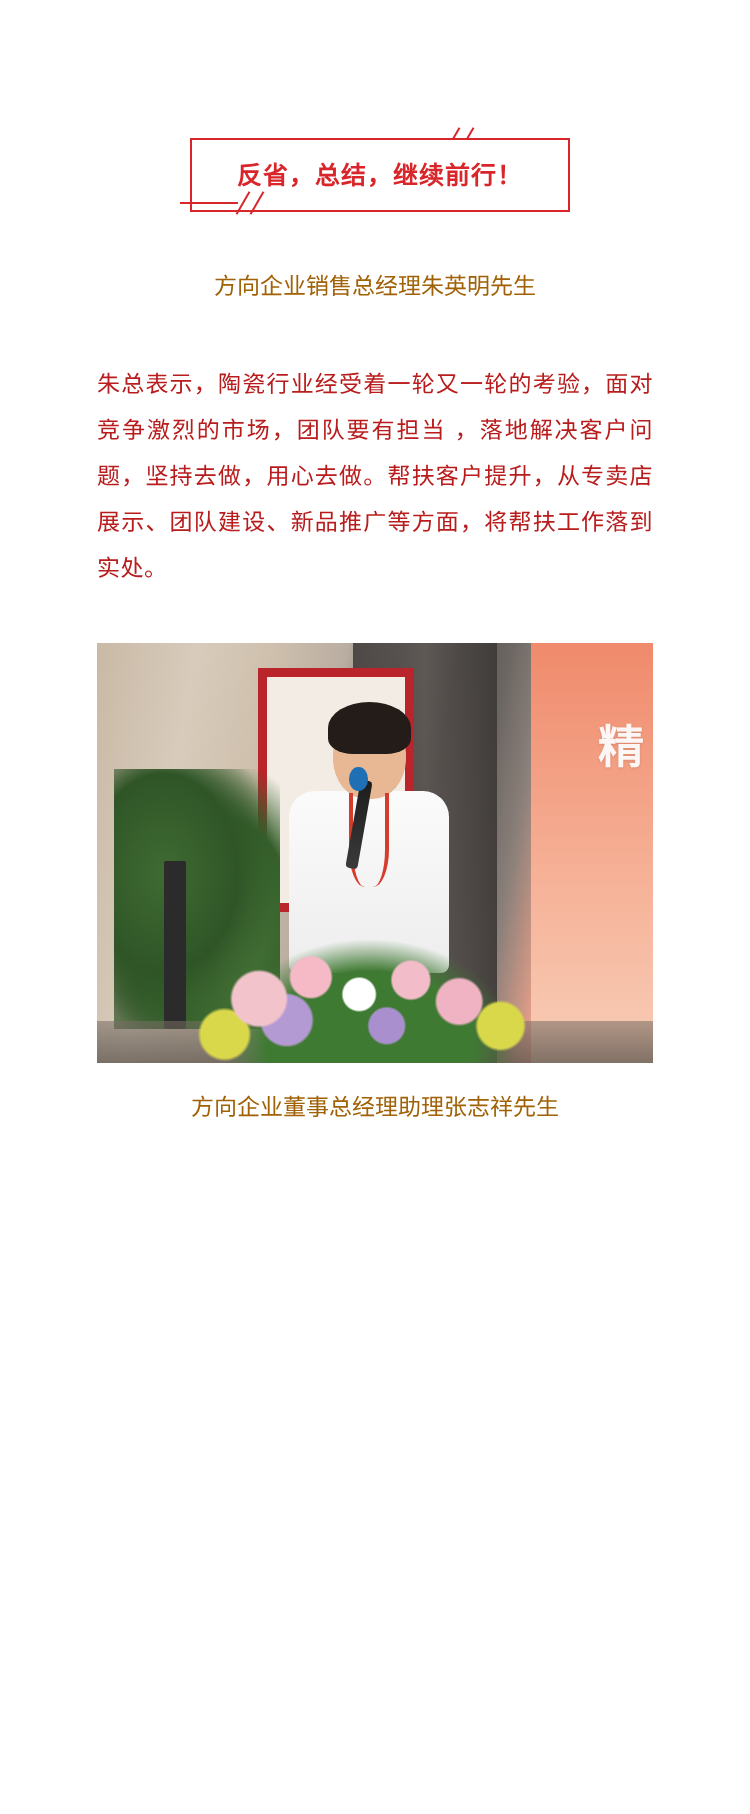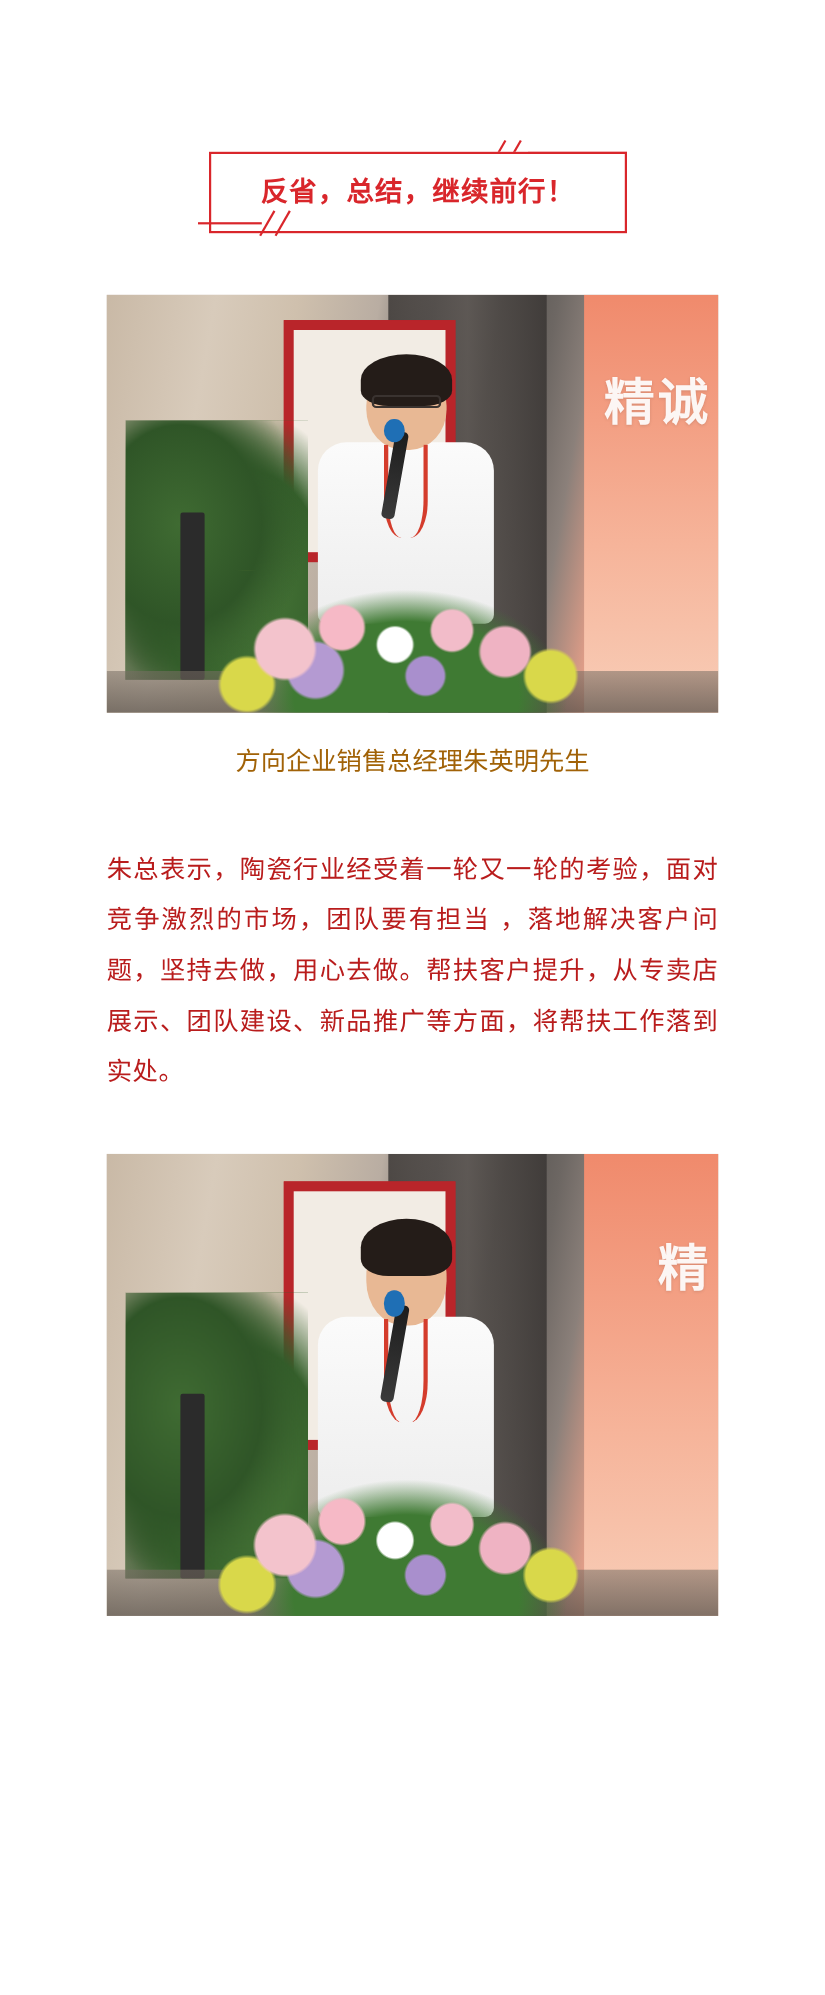--- a/index.html
+++ b/index.html
@@ -327,43 +327,20 @@
       <div class="deco-slash-top"></div>
       <div class="banner-box">
         <span class="banner-text">反省，总结，继续前行！</span>
       </div>
       <div class="deco-line-bot"></div>
       <div class="deco-slash-bot"></div>
     </div>
   </div>
 
   <div class="photo-block">
-    <div class="photo">
-      <div class="ph-bg"></div>
-      <div class="ph-curtain"></div>
-      <div class="ph-orange">
-        <span class="ph-orange-text">精诚</span>
-      </div>
-      <div class="ph-board">
-        <div class="ph-board-inner"></div>
-      </div>
-      <div class="ph-plant"></div>
-      <div class="ph-pole"></div>
-      <div class="ph-person">
-        <div class="ph-body"></div>
-        <div class="ph-head"></div>
-        <div class="ph-hair"></div>
-        <div class="ph-glasses"></div>
-        <div class="ph-lanyard"></div>
-        <div class="ph-mic"></div>
-        <div class="ph-mic-top"></div>
-      </div>
-      <div class="ph-table"></div>
-      <div class="ph-flowers"></div>
-    </div>
     <div class="caption">方向企业销售总经理朱英明先生</div>
   </div>
 
   <p class="para">朱总表示，陶瓷行业经受着一轮又一轮的考验，面对竞争激烈的市场，团队要有担当 ，落地解决客户问题，坚持去做，用心去做。帮扶客户提升，从专卖店展示、团队建设、新品推广等方面，将帮扶工作落到实处。</p>
 
   <div class="photo-block">
     <div class="photo tall">
       <div class="ph-bg"></div>
       <div class="ph-curtain"></div>
       <div class="ph-orange">
@@ -378,15 +355,16 @@
         <div class="ph-body"></div>
         <div class="ph-head"></div>
         <div class="ph-hair"></div>
         <div class="ph-lanyard"></div>
         <div class="ph-mic"></div>
         <div class="ph-mic-top"></div>
       </div>
       <div class="ph-table"></div>
       <div class="ph-flowers"></div>
     </div>
+    <div class="caption">方向企业董事总经理助理张志祥先生</div>
   </div>
 
 </div>
 
 </body></html>

